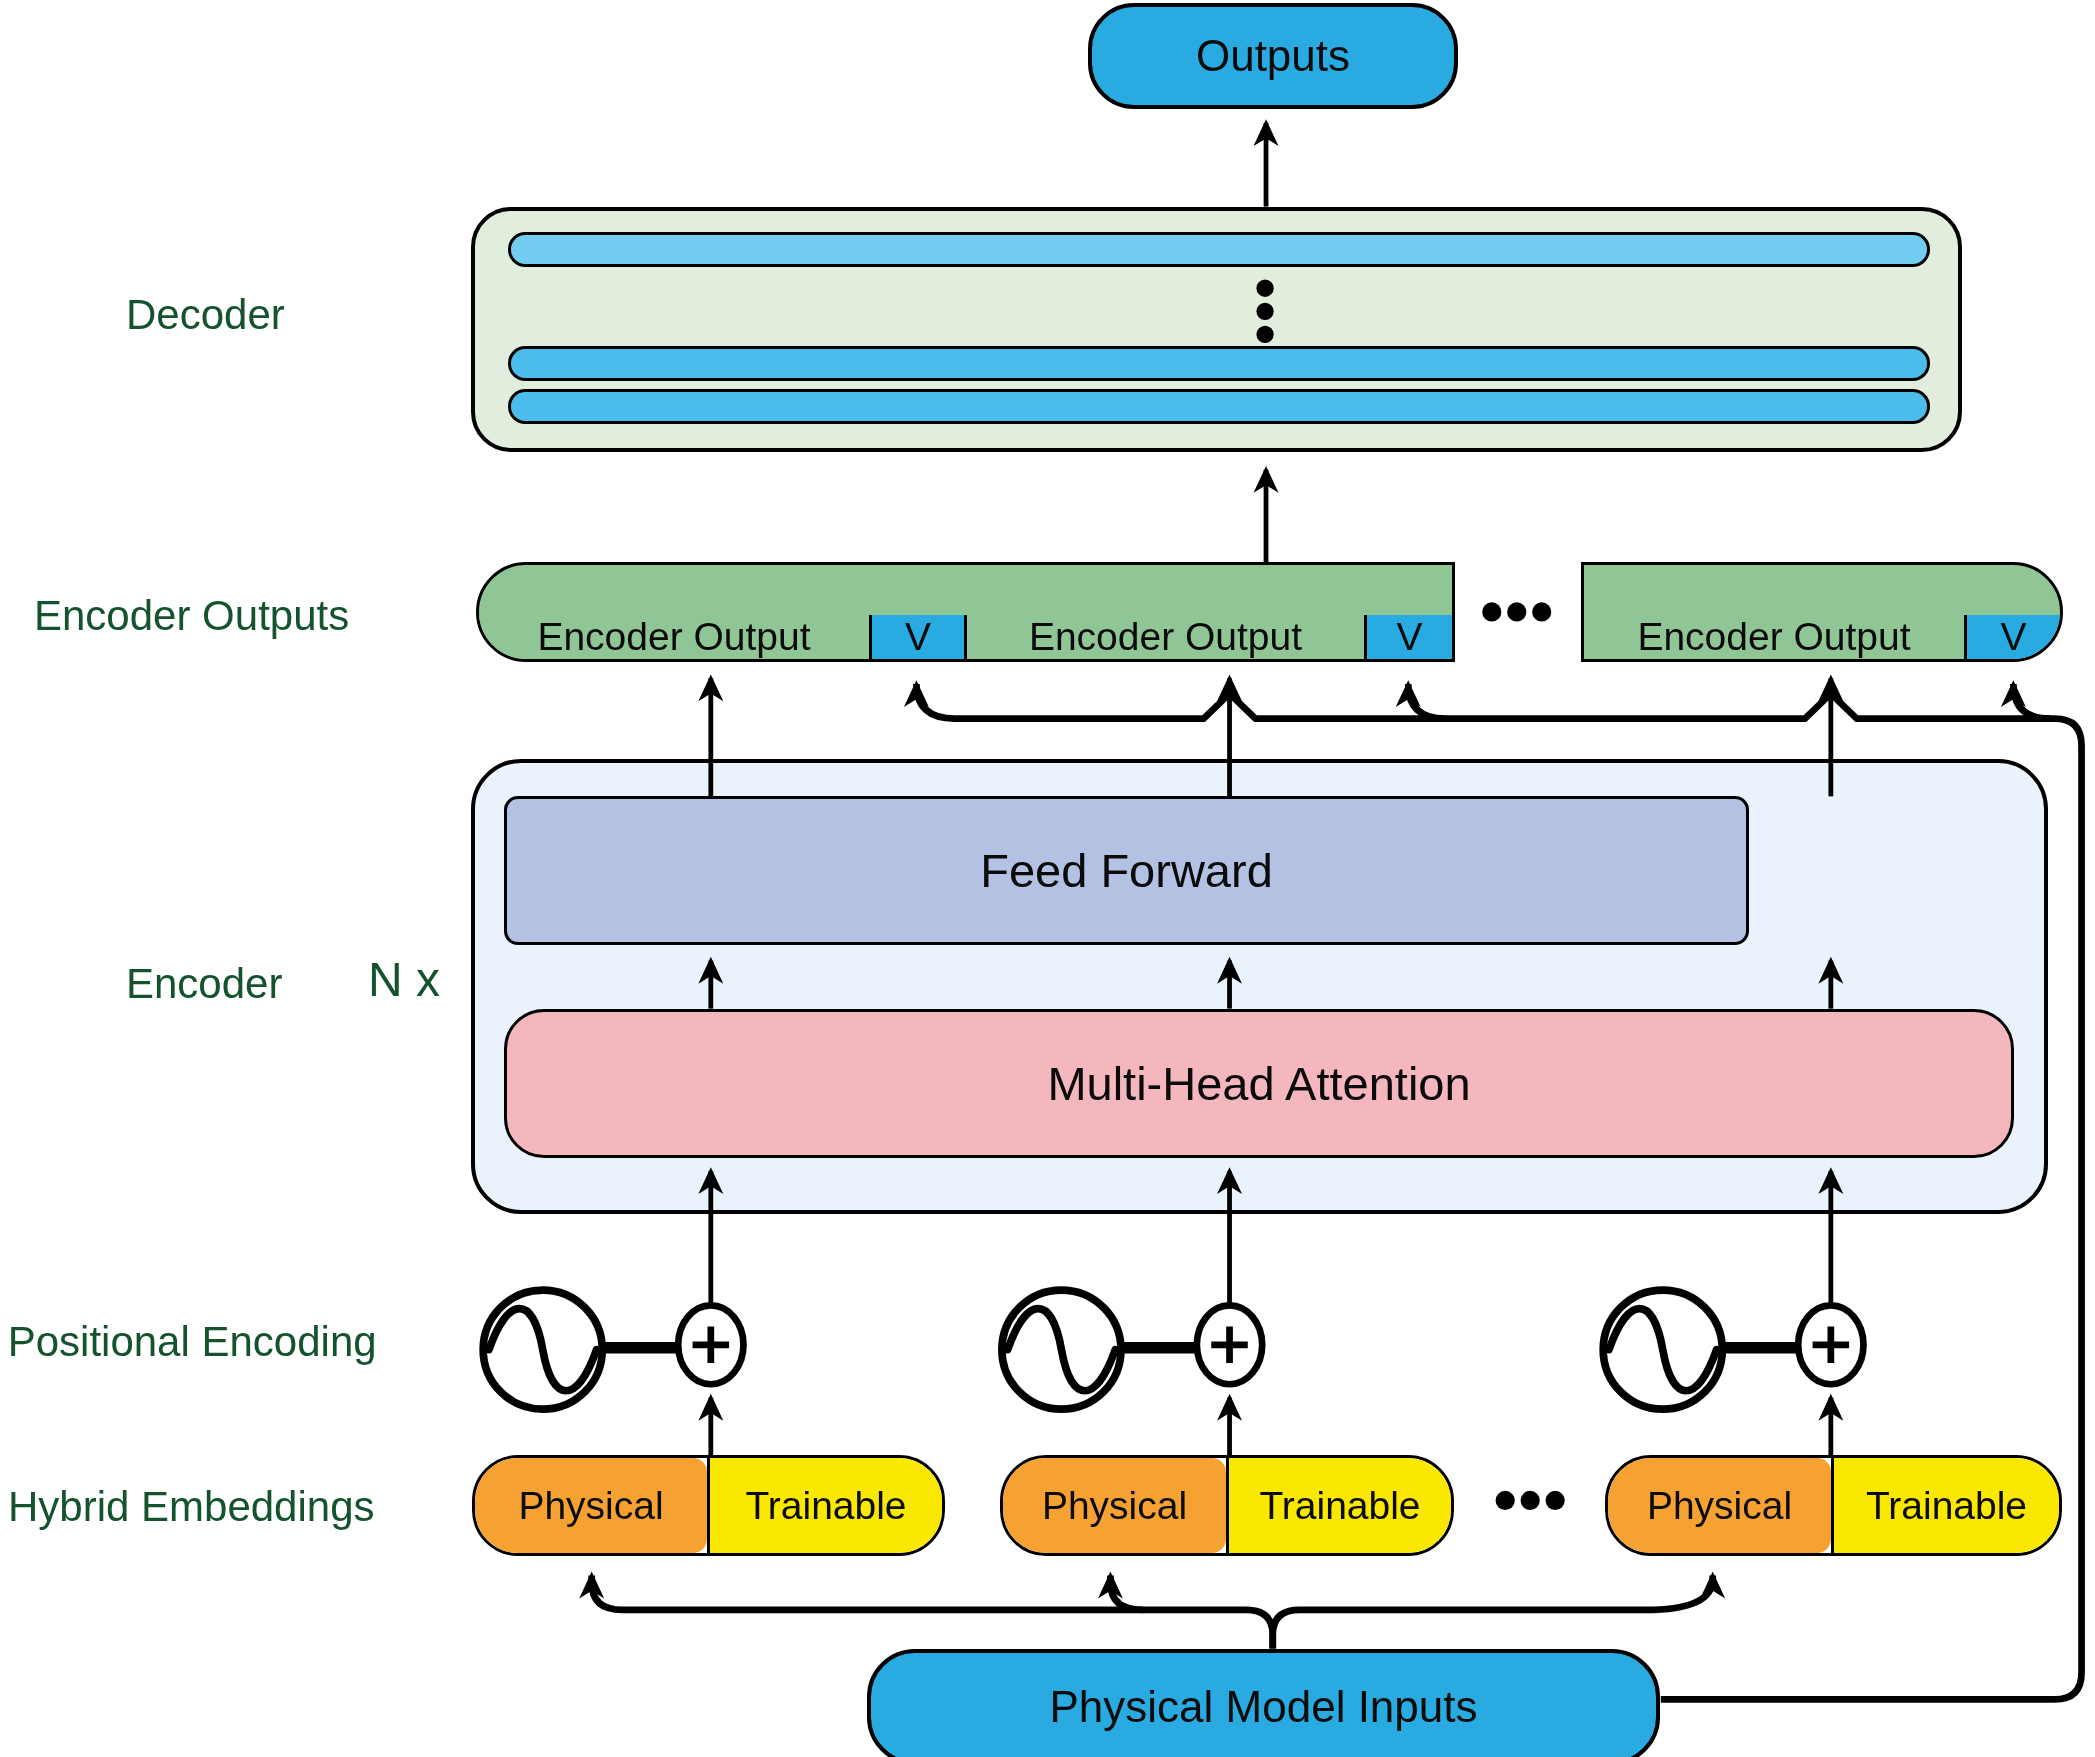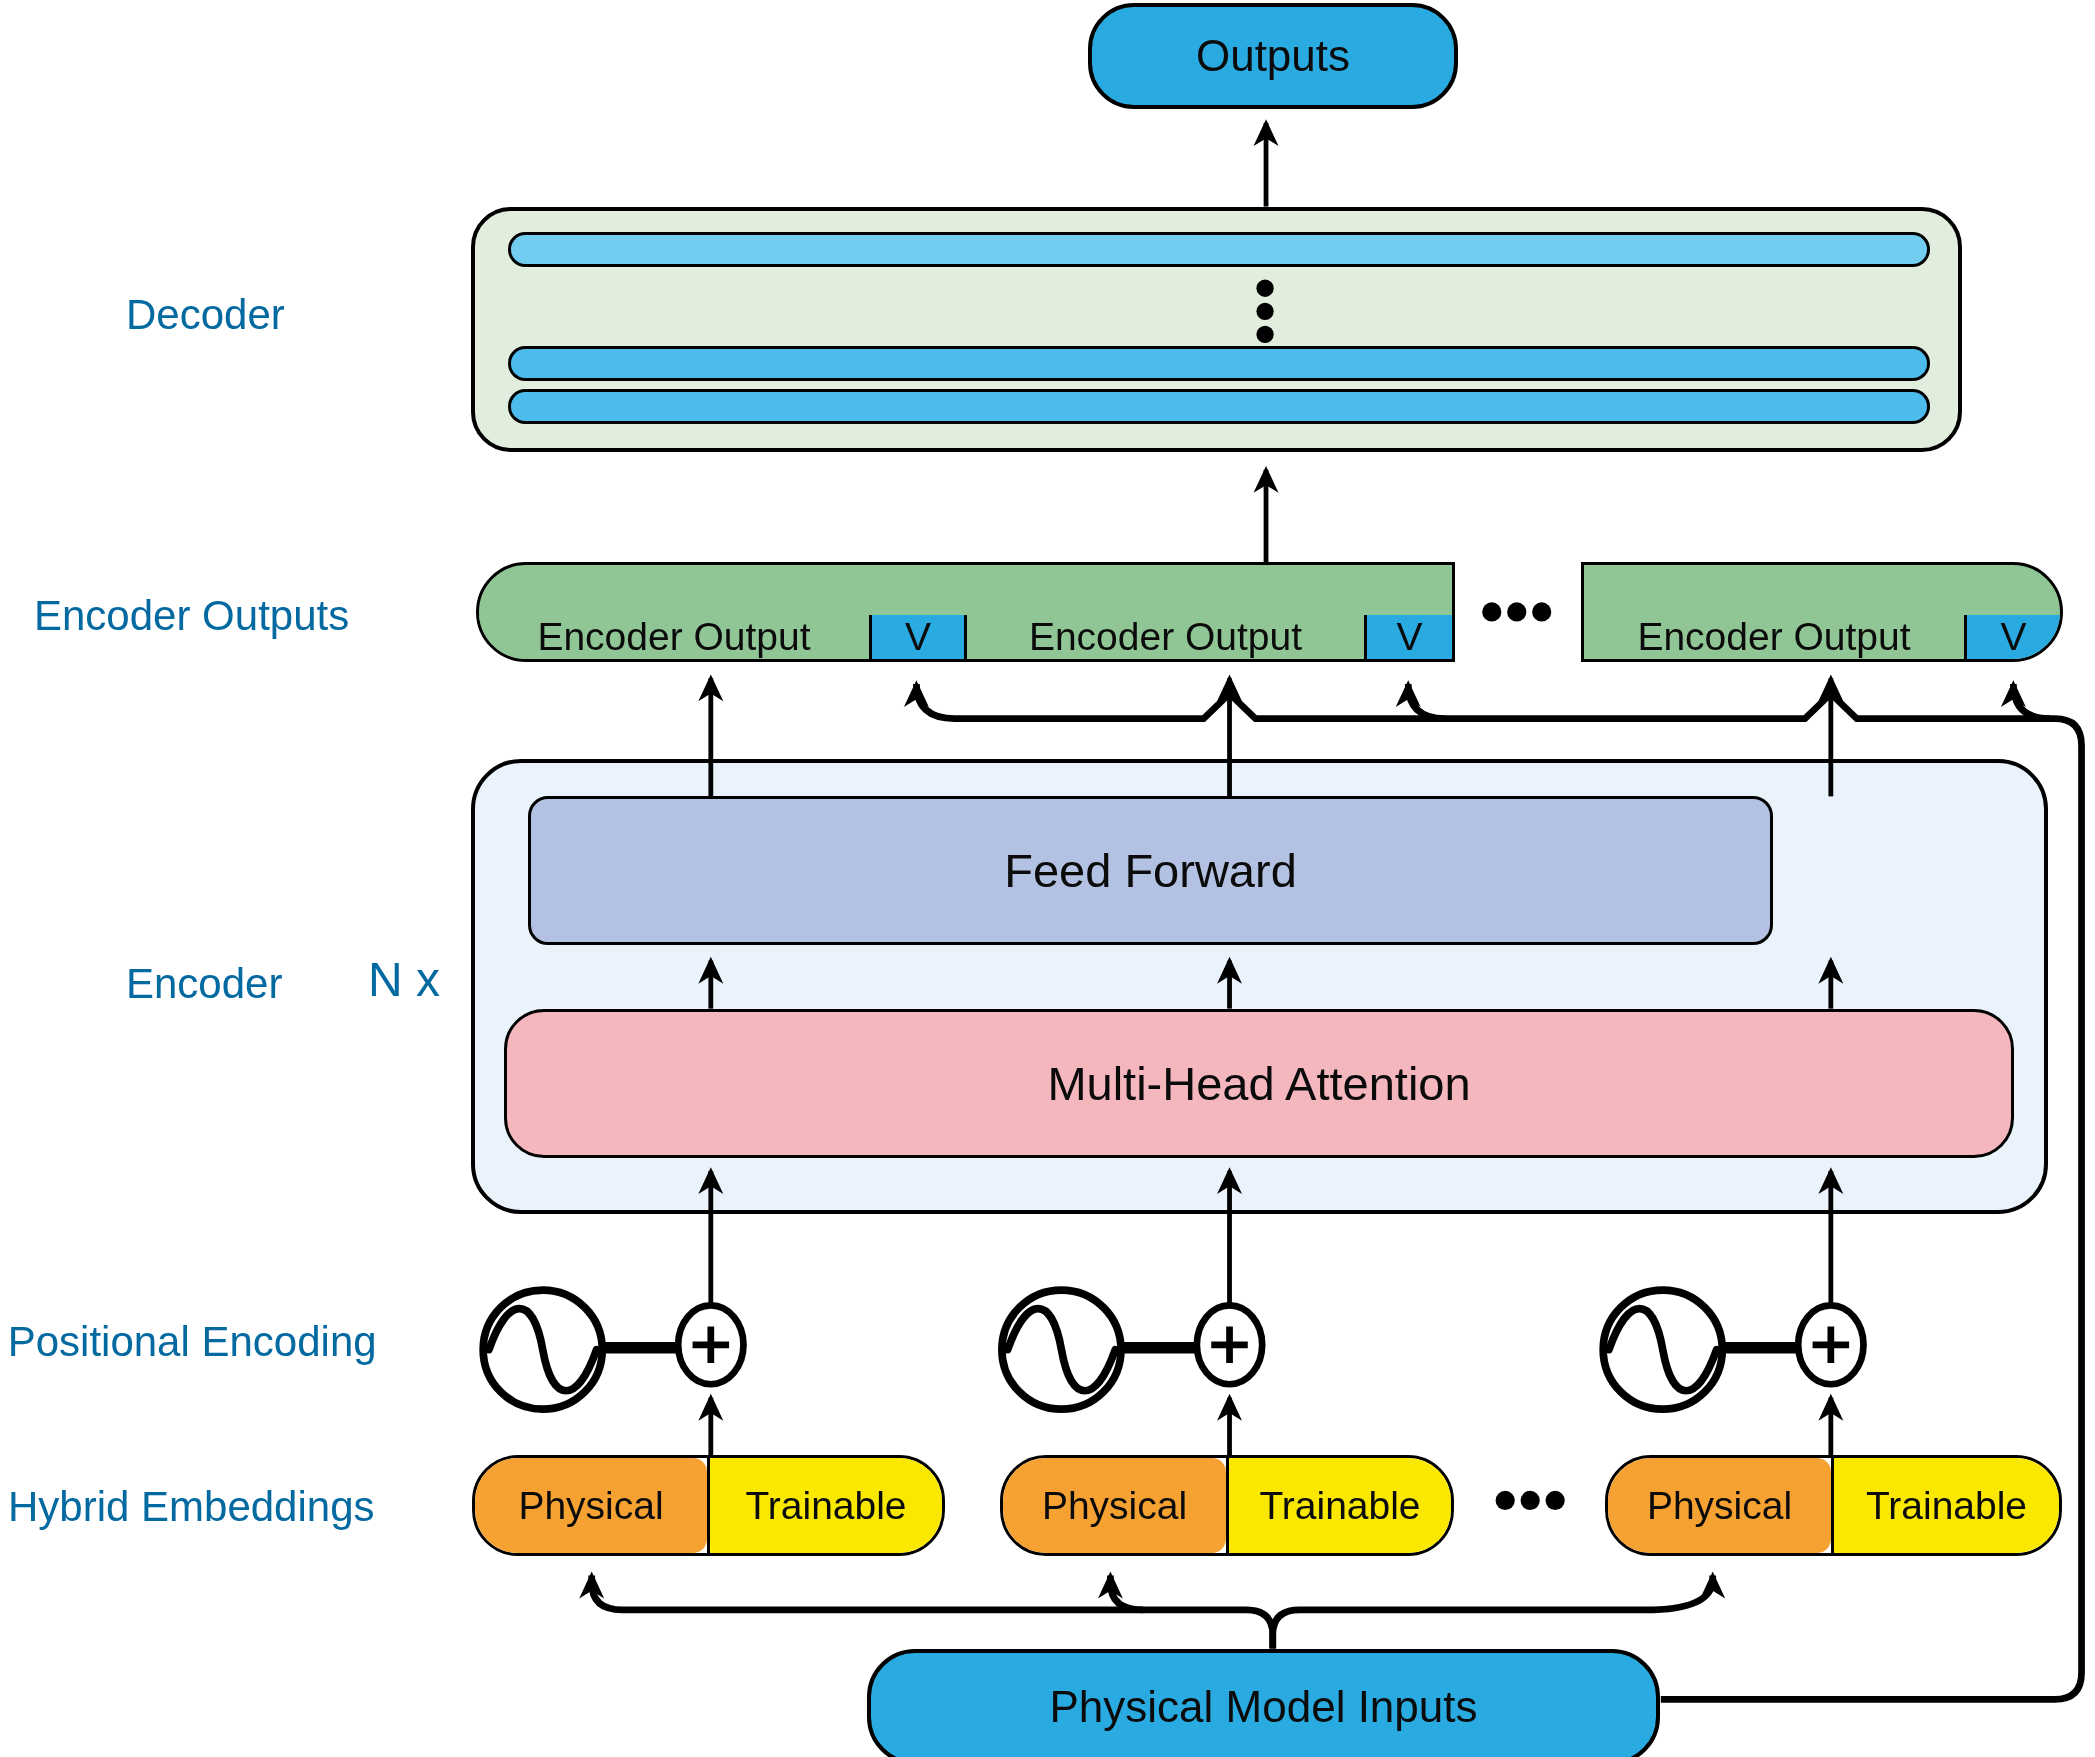--- a/index.html
+++ b/index.html
@@ -5,21 +5,21 @@
   html,body{margin:0;padding:0;background:#ffffff;}
   #stage{
     position:relative;width:2095px;height:1757px;background:#ffffff;
     font-family:"Liberation Sans",sans-serif;color:#0b0b0b;overflow:hidden;
   }
   .abs{position:absolute;box-sizing:border-box;}
   .box{
     border:4.8px solid #000;display:flex;align-items:center;justify-content:center;
     text-align:center;z-index:1;
   }
-  .lbl{position:absolute;font-size:42px;white-space:nowrap;z-index:2;color:#0369a1;}
+  .lbl{position:absolute;font-size:42px;white-space:nowrap;z-index:2;color:#14532d;}
   
   #output-box{left:1088px;top:2.9px;width:370px;height:106px;border-radius:46px;
     background:var(--blue);font-size:44px;}
   
   #decoder-box{left:471px;top:207px;width:1491px;height:245px;border-radius:40px;
     background:var(--decoder-fill);}
   .dbar{position:absolute;box-sizing:border-box;left:508px;width:1422px;height:35px;
     border:3.8px solid #000;border-radius:17.3px;z-index:1;}
   #decoder-bar-1{top:232px;background:var(--decoder-bar-light);}
   #decoder-bar-2{top:346px;background:var(--decoder-bar);}
@@ -29,22 +29,22 @@
     background:var(--green);z-index:1;position:absolute;box-sizing:border-box;}
   #eo-bar-a{left:476px;top:562px;width:979px;height:100px;border-radius:50px 0 0 50px;}
   #eo-bar-b{left:1581px;top:562px;width:482px;height:100px;border-radius:0 50px 50px 0;}
   .eo-seg{display:flex;align-items:center;justify-content:center;font-size:39px;}
   .eo-green{background:var(--green);}
   .eo-v{background:var(--blue);}
   .div-l{border-left:3.8px solid #000;}
   
   #encoder-box{left:471px;top:759px;width:1577px;height:455px;border-radius:50px;
     background:var(--encoder-fill);}
-  #feed-forward-box{left:504px;top:796px;width:1245px;height:149px;border-radius:20px;
-    background:var(--feed-forward-fill);border-width:3.8px;font-size:47px;margin-left:24px;}
+  #feed-forward-box{left:504px;top:796px;width:1245px;height:149px;border-radius:14px;
+    background:var(--feed-forward-fill);border-width:3.8px;font-size:47px;}
   #attention-box{left:504px;top:1009px;width:1510px;height:149px;border-radius:40px;
     background:var(--attention-fill);border-width:3.8px;font-size:47px;}
   
   .pill{position:absolute;box-sizing:border-box;top:1455px;height:101px;border:3.8px solid #000;
     border-radius:46px;display:flex;align-items:stretch;overflow:hidden;z-index:1;}
   .pill-half{display:flex;align-items:center;justify-content:center;font-size:39px;}
   .pill-physical{background:var(--physical-orange);border-radius:14px;}
   .pill-trainable{background:var(--trainable-yellow);border-left:3.8px solid #000;}
   #pill-1{left:472px;width:473px;}
   #pill-2{left:1000px;width:454px;}

